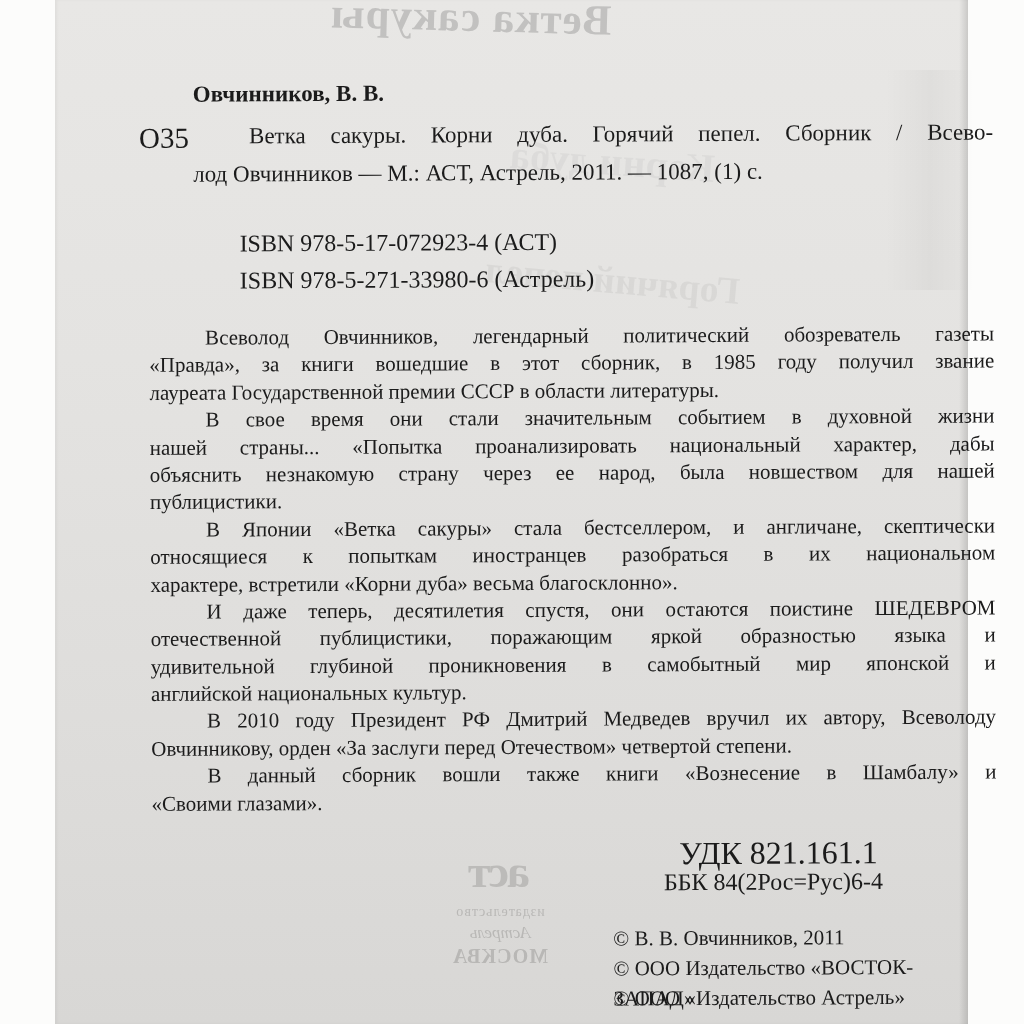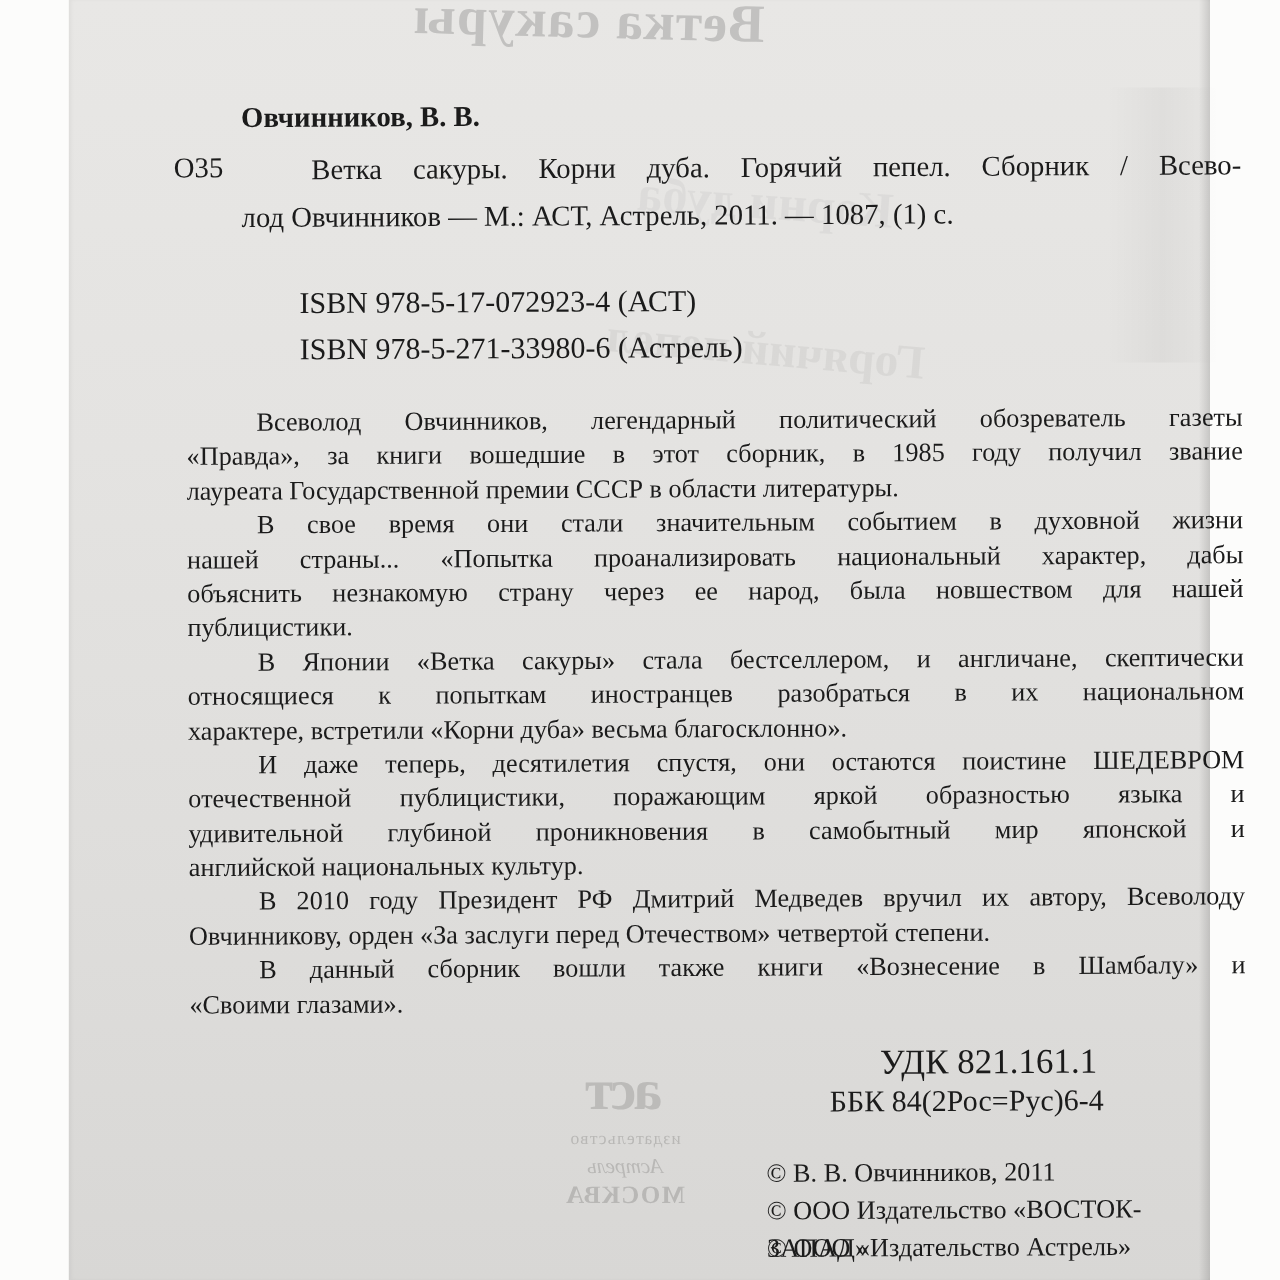--- a/index.html
+++ b/index.html
@@ -33,31 +33,31 @@
   .ghost-logo{
     position:absolute;left:370px;top:842px;width:150px;text-align:center;
     transform:scaleX(-1);color:#aeadab;opacity:.75;pointer-events:none;
   }
   .ghost-logo .glogo{font-size:46px;font-weight:bold;line-height:60px;letter-spacing:-2px;color:#b2b1af;}
   .ghost-logo .gl-small{font-size:14px;line-height:20px;letter-spacing:1px;}
   .ghost-logo .gl-med{font-size:17px;line-height:22px;font-style:italic;}
   .ghost-logo .gl-big{font-size:20px;line-height:25px;font-weight:bold;letter-spacing:1px;}
   
   .author{position:absolute;left:140px;top:80px;font-size:23px;font-weight:bold;}
-  .code{position:absolute;left:86px;top:120px;font-size:23px;}
+  .code{position:absolute;left:86px;top:120px;font-size:29px;}
   .bib{position:absolute;left:140px;top:116px;width:800px;font-size:23px;}
   .bib .line{height:38px;line-height:38px;overflow:hidden;}
   .isbn{position:absolute;left:186px;top:224px;font-size:24px;}
   .isbn .line{height:37px;line-height:37px;}
   .annot{position:absolute;left:95px;top:323px;width:845px;font-size:21px;}
   .annot .line{height:27.4px;line-height:27.4px;overflow:hidden;}
   .indent{text-indent:56px;}
   .jline{text-align:justify;}
   .jline::after{content:"";display:inline-block;width:100%;height:0;}
-  .udk{position:absolute;right:92px;top:836px;font-size:28px;text-align:right;}
+  .udk{position:absolute;right:92px;top:836px;font-size:32px;text-align:right;}
   .bbk{position:absolute;right:87px;top:870px;font-size:24px;text-align:right;}
   .copy{position:absolute;left:556px;top:924px;font-size:21px;}
   .copy .line{height:30px;line-height:30px;}
 </style>
 </head>
 <body>
 
 <div class="stage">
   <div class="page">
 

